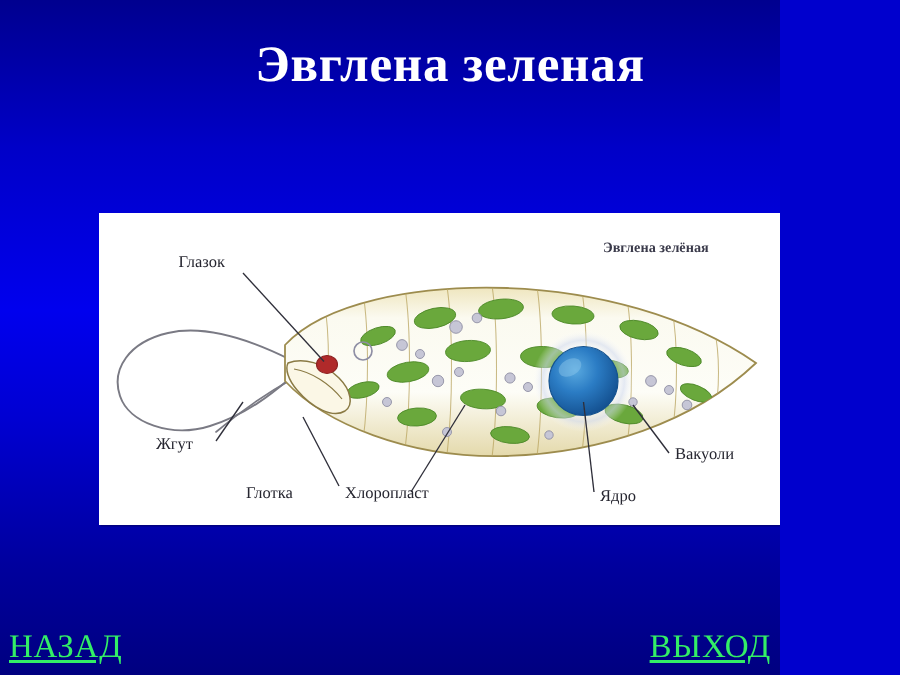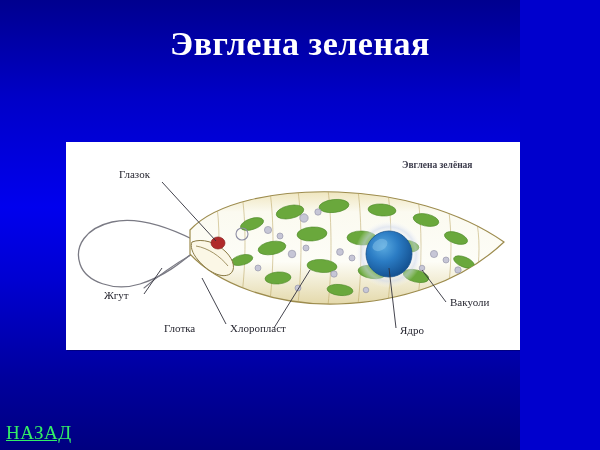--- a/index.html
+++ b/index.html
@@ -63,21 +63,21 @@
     width: 468px;
     height: 208px;
   }
 
   
   .nav-link {
     position: absolute;
     bottom: 6px;
     color: #33ee66;
     font-family: "Liberation Serif", serif;
-    font-size: 19px;
+    font-size: 22px;
     font-weight: normal;
     text-decoration: underline;
     letter-spacing: 0.5px;
     white-space: nowrap;
     cursor: pointer;
   }
   .nav-back { left: 6px; }
   .nav-exit { right: 6px; }
 
   
@@ -239,14 +239,15 @@
 
       <text class="fig-label-text" x="334" y="192">Ядро</text>
 
       <text class="fig-label-text" x="384" y="164">Вакуоли</text>
 
     </svg>
   </div>
 
   <a class="nav-link nav-back">НАЗАД</a>
 
+  <a class="nav-link nav-exit">ВЫХОД</a>
 
 </div>
 
 </body></html>

